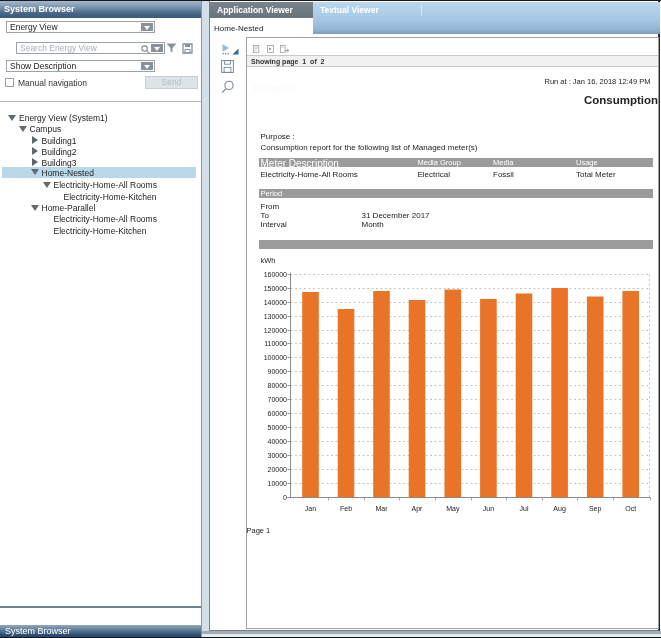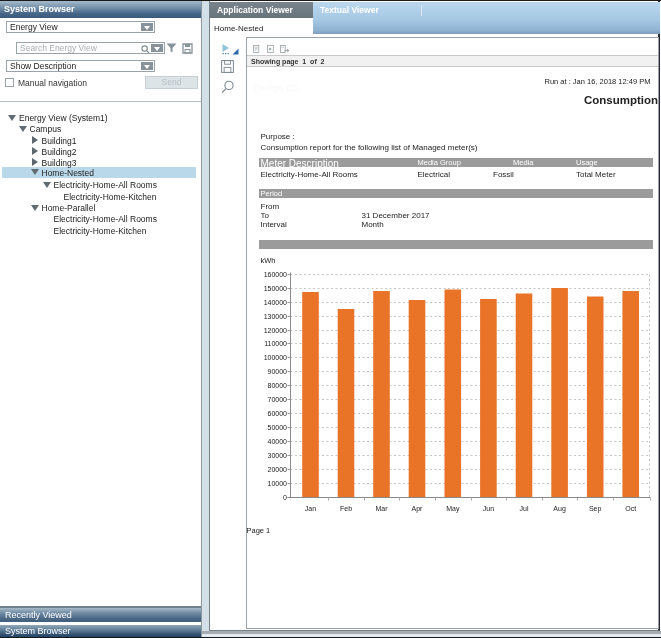--- a/index.html
+++ b/index.html
@@ -61,21 +61,20 @@
       <div class="abs tri-d" style="left:42.5px;top:180.5px;"></div>
       <div class="abs" style="left:53.5px;top:179px;font-size:8.5px;color:#222;">Electricity-Home-All Rooms</div>
       <div class="abs" style="left:63.5px;top:190.5px;font-size:8.5px;color:#222;">Electricity-Home-Kitchen</div>
       <div class="abs tri-d" style="left:30.5px;top:203.5px;"></div>
       <div class="abs" style="left:41.5px;top:202px;font-size:8.5px;color:#222;">Home-Parallel</div>
       <div class="abs" style="left:53.5px;top:213px;font-size:8.5px;color:#222;">Electricity-Home-All Rooms</div>
       <div class="abs" style="left:53.5px;top:224.5px;font-size:8.5px;color:#222;">Electricity-Home-Kitchen</div>
     </div>
 
   <div class="abs" style="left:0;top:605px;width:201px;height:1.5px;background:#70808c;"></div>
-  <div class="abs" style="left:0;top:606.5px;width:201px;height:14.5px;background:linear-gradient(#a8bac9,#6e89a3 38%,#4a6885 75%,#415f7c);color:#fff;font-size:9px;line-height:14px;padding-left:5px;">Recently Viewed</div>
   <div class="abs" style="left:0;top:623.5px;width:201px;height:13.5px;background:linear-gradient(#93a7b9,#5e7d97 38%,#2e4d6e 78%,#23405e);color:#fff;font-size:9px;line-height:13px;padding-left:5px;">System Browser</div>
 </div>
 
 <div class="abs" style="left:202px;top:1px;width:7px;height:637px;background:#d4e0e8;"></div>
 
 <div class="abs" style="left:209px;top:1px;width:450.5px;height:629.5px;background:#fff;border:1px solid #75818a;border-top:none;border-right:2px solid #26292d;">
 
   <div class="abs" style="left:103px;top:1px;width:347px;height:32px;background:linear-gradient(#bbd7ee,#a6c8e4 55%,#90b3d3 88%,#7d9cba);color:#fff;font-size:8.5px;font-weight:bold;line-height:16px;padding-left:7px;">Textual Viewer</div>
   <div class="abs" style="left:210.5px;top:4px;width:1.5px;height:11px;background:#d9e8f6;"></div>
   <div class="abs" style="left:0;top:1px;width:103px;height:16px;background:linear-gradient(#78838b,#68747c);color:#fff;font-size:8.5px;font-weight:bold;line-height:16px;padding-left:7px;">Application Viewer</div>
@@ -120,21 +119,21 @@
 
     <div id="page">
         <div class="abs" style="left:6.5px;top:45px;font-size:9px;font-weight:bold;color:#fafafa;">Desigo CC</div>
         <div class="abs" style="left:297.5px;top:39px;font-size:7.5px;font-weight:normal;color:#222;">Run at : Jan 16, 2018 12:49 PM</div>
         <div class="abs" style="left:0px;top:56px;font-size:11.5px;font-weight:bold;color:#222;width:411px;text-align:right;">Consumption</div>
         <div class="abs" style="left:13.5px;top:94px;font-size:8px;font-weight:normal;color:#222;">Purpose :</div>
         <div class="abs" style="left:13.5px;top:105px;font-size:8px;font-weight:normal;color:#222;">Consumption report for the following list of Managed meter(s)</div>
         <div class="abs" style="left:12px;top:119.5px;width:394px;height:9px;background:#9b9b9b;"></div>
         <div class="abs" style="left:13.5px;top:120px;font-size:10px;font-weight:normal;color:#fff;">Meter Description</div>
         <div class="abs" style="left:170.5px;top:120px;font-size:7.5px;font-weight:normal;color:#fff;">Media Group</div>
-        <div class="abs" style="left:246px;top:120px;font-size:7.5px;font-weight:normal;color:#fff;margin-left:20px;">Media</div>
+        <div class="abs" style="left:246px;top:120px;font-size:7.5px;font-weight:normal;color:#fff;">Media</div>
         <div class="abs" style="left:329px;top:120px;font-size:7.5px;font-weight:normal;color:#fff;">Usage</div>
         <div class="abs" style="left:13.5px;top:131.5px;font-size:8px;font-weight:normal;color:#222;">Electricity-Home-All Rooms</div>
         <div class="abs" style="left:170.5px;top:131.5px;font-size:8px;font-weight:normal;color:#222;">Electrical</div>
         <div class="abs" style="left:246px;top:131.5px;font-size:8px;font-weight:normal;color:#222;">Fossil</div>
         <div class="abs" style="left:329px;top:131.5px;font-size:8px;font-weight:normal;color:#222;">Total Meter</div>
         <div class="abs" style="left:12px;top:150.5px;width:394px;height:9px;background:#9b9b9b;"></div>
         <div class="abs" style="left:13.5px;top:151px;font-size:7.5px;font-weight:normal;color:#fff;">Period</div>
         <div class="abs" style="left:13.5px;top:164px;font-size:8px;font-weight:normal;color:#222;">From</div>
         <div class="abs" style="left:114.5px;top:164px;font-size:8px;font-weight:normal;color:#222;margin-top:38px;">1 January 2017</div>
         <div class="abs" style="left:13.5px;top:173px;font-size:8px;font-weight:normal;color:#222;">To</div>

